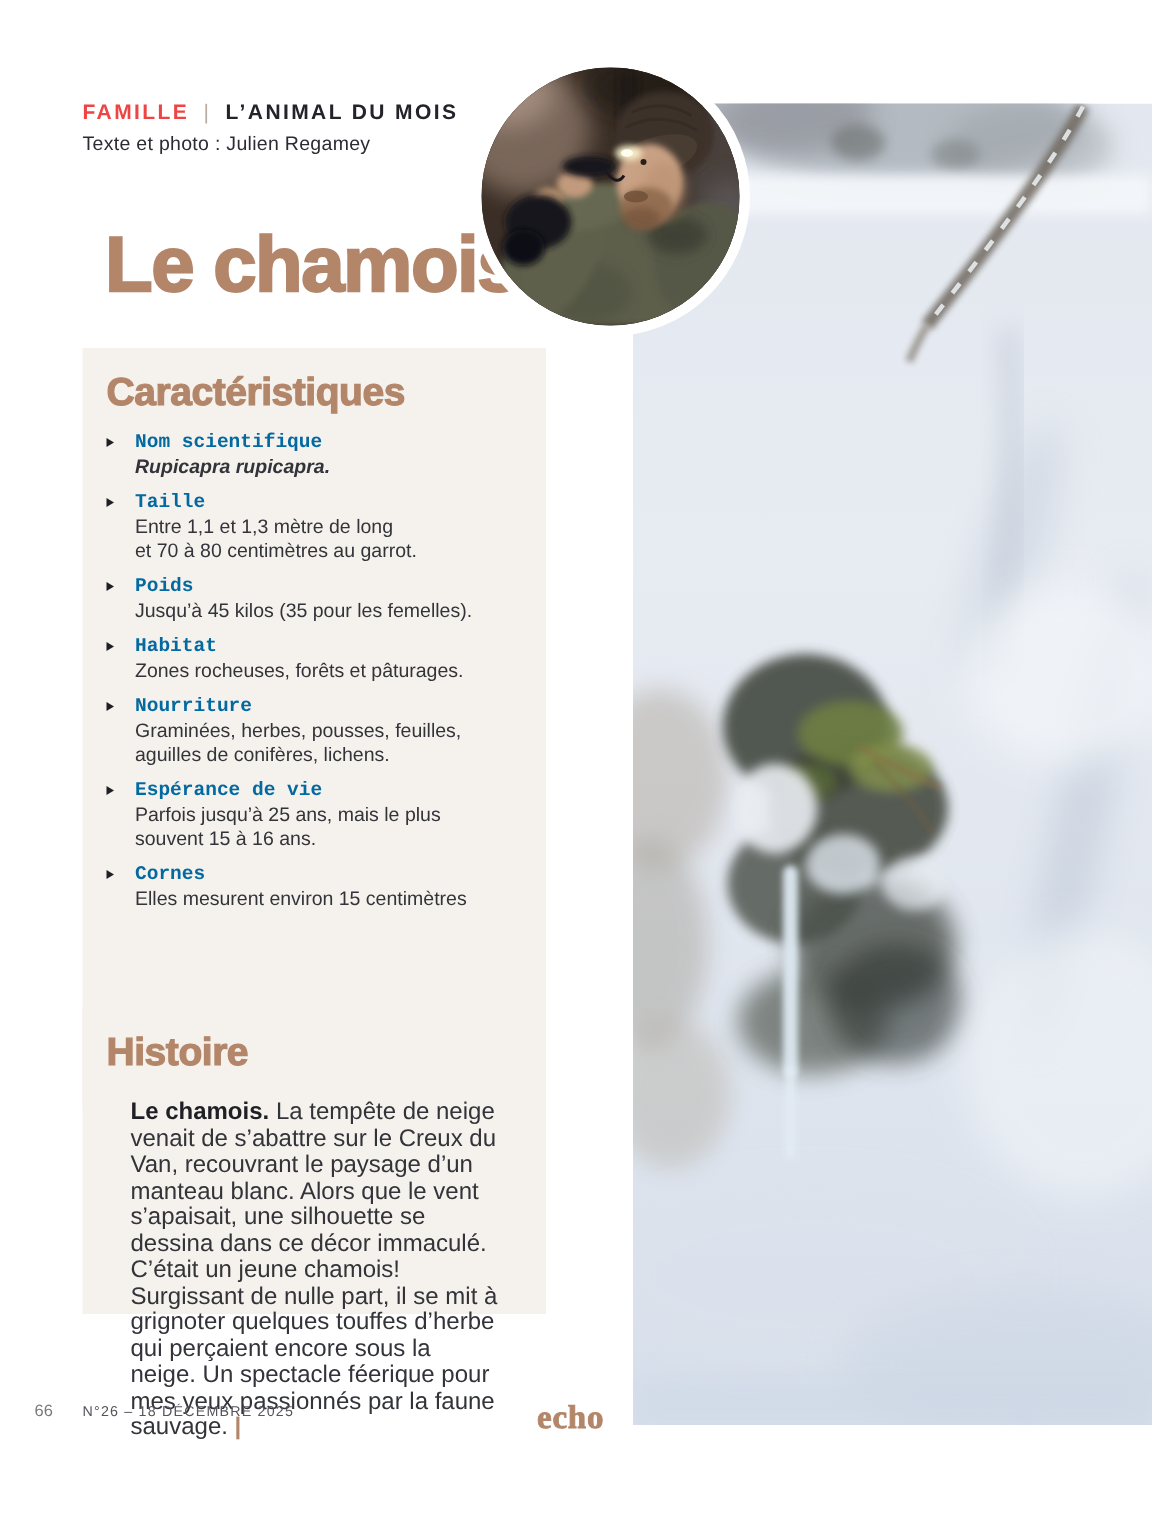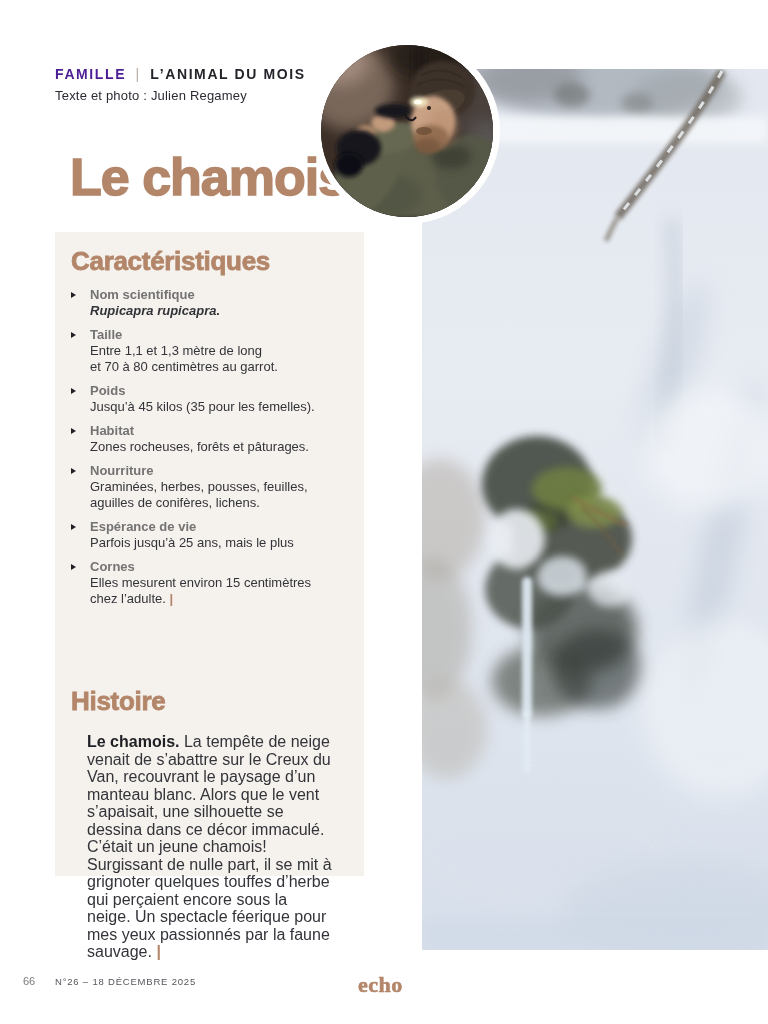--- a/index.html
+++ b/index.html
@@ -3,21 +3,21 @@
 <meta charset="utf-8">
 <style>
   html,body{margin:0;padding:0;}
   body{
     width:768px;height:1024px;position:relative;background:#ffffff;
     font-family:"Liberation Sans", sans-serif;overflow:hidden;
     -webkit-font-smoothing:antialiased;
   }
   .eyebrow{position:absolute;left:55px;top:66px;font-size:14px;font-weight:bold;
     letter-spacing:1.6px;color:#23242a;}
-  .eyebrow .cat{color:#4c1d95;}
+  .eyebrow .cat{color:#ef4444;}
   .eyebrow .sep{color:#b9aca2;font-weight:normal;margin:0 4px;}
   .byline{position:absolute;left:55px;top:88px;font-size:13px;color:#2b2c33;letter-spacing:.2px;}
   .title{position:absolute;left:53px;top:130px;margin:17px;font-size:52px;font-weight:bold;
     color:#b3866a;letter-spacing:-1px;-webkit-text-stroke:1.5px #b3866a;z-index:1;}
   .main-photo{position:absolute;left:422px;top:69px;width:346px;height:881px;margin:0;z-index:2;}
   .main-photo svg{display:block;width:100%;height:100%;}
   .portrait{position:absolute;left:314px;top:38px;width:186px;height:186px;margin:0;z-index:3;
     border-radius:50%;border:7px solid #ffffff;box-sizing:border-box;overflow:hidden;background:#3a2e26;}
   .portrait svg{display:block;width:172px;height:172px;}
   .panel{position:absolute;left:55px;width:309px;background:#f5f1ec;box-sizing:border-box;
@@ -25,28 +25,28 @@
   .panel h2{margin:2px 0 10px 0;font-size:26px;color:#b3866a;letter-spacing:-0.3px;
     -webkit-text-stroke:0.8px #b3866a;}
   .panel-characteristics{top:232px;height:507px;}
   .panel-story{top:672px;height:204px;}
   ul.char-list{list-style:none;margin:0;padding:0;}
   ul.char-list li{display:flex;margin-bottom:8px;}
   .bullet{flex:0 0 19px;padding-top:5px;}
   .bullet i{display:block;width:0;height:0;border-left:5px solid #1f2026;
     border-top:3.5px solid transparent;border-bottom:3.5px solid transparent;}
   .item-body{font-size:13px;line-height:16px;}
-  .item-label{font-weight:bold;color:#737373;}
+  .item-label{font-weight:bold;color:#0369a1;font-family:Liberation Mono, monospace;}
   .line{color:#33343a;}
   .italic{font-style:italic;font-weight:bold;}
   .endmark{color:#b3866a;font-weight:bold;}
   .credit{position:absolute;right:12px;bottom:6px;font-size:7.5px;color:#6d6d6d;letter-spacing:.1px;}
   .story-text{margin:16px;font-size:16px;line-height:17.5px;color:#33343a;}
   .story-text strong{color:#1f2026;}
-  .page-footer{position:absolute;left:0;top:972px;width:640px;height:30px;padding-left:32px;}
+  .page-footer{position:absolute;left:0;top:932px;width:640px;height:30px;padding-left:32px;}
   .pageno{position:absolute;left:23px;top:3px;font-size:11px;color:#7a7a7a;}
   .issue{position:absolute;left:55px;top:4px;font-size:9.5px;letter-spacing:.8px;color:#55565c;}
   .echo-logo{position:absolute;left:358px;top:0;font-size:22px;font-weight:bold;color:#b3866a;
     letter-spacing:.5px;font-family:Liberation Serif, serif;-webkit-text-stroke:.6px #b3866a;}
 </style>
 </head>
 <body>
 
 <div>
 
@@ -235,33 +235,30 @@
           <div class="line">aguilles de conifères, lichens.</div>
         </div>
       </li>
       <li>
         <span class="bullet">
             <i></i>
           </span>
         <div class="item-body">
           <div class="item-label">Espérance de vie</div>
           <div class="line">Parfois jusqu’à 25 ans, mais le plus</div>
+          <div class="line">souvent 15 à 16 ans.</div>
         </div>
       </li>
       <li>
         <span class="bullet">
             <i></i>
           </span>
         <div class="item-body">
           <div class="item-label">Cornes</div>
           <div class="line">Elles mesurent environ 15 centimètres</div>
-          <div class="line">
-            <span>chez l’adulte.</span>
-            <span class="endmark">|</span>
-          </div>
         </div>
       </li>
     </ul>
     <div class="credit">© Etat du Valais, Office du tourisme de Conthey, nosvoisinssauvages.ch</div>
   </section>
 
   <section class="panel panel-story">
     <h2>Histoire</h2>
     <p class="story-text">
       <strong>Le chamois.</strong>

